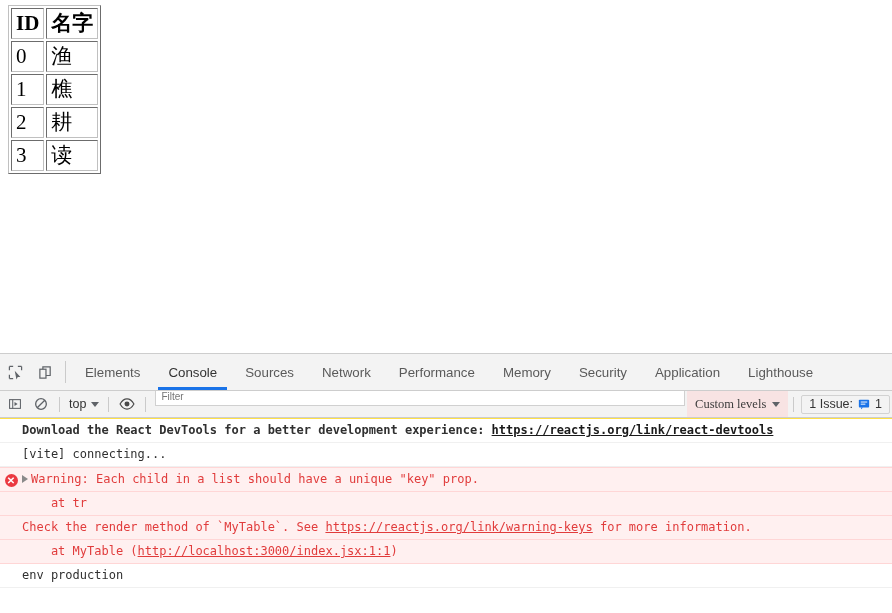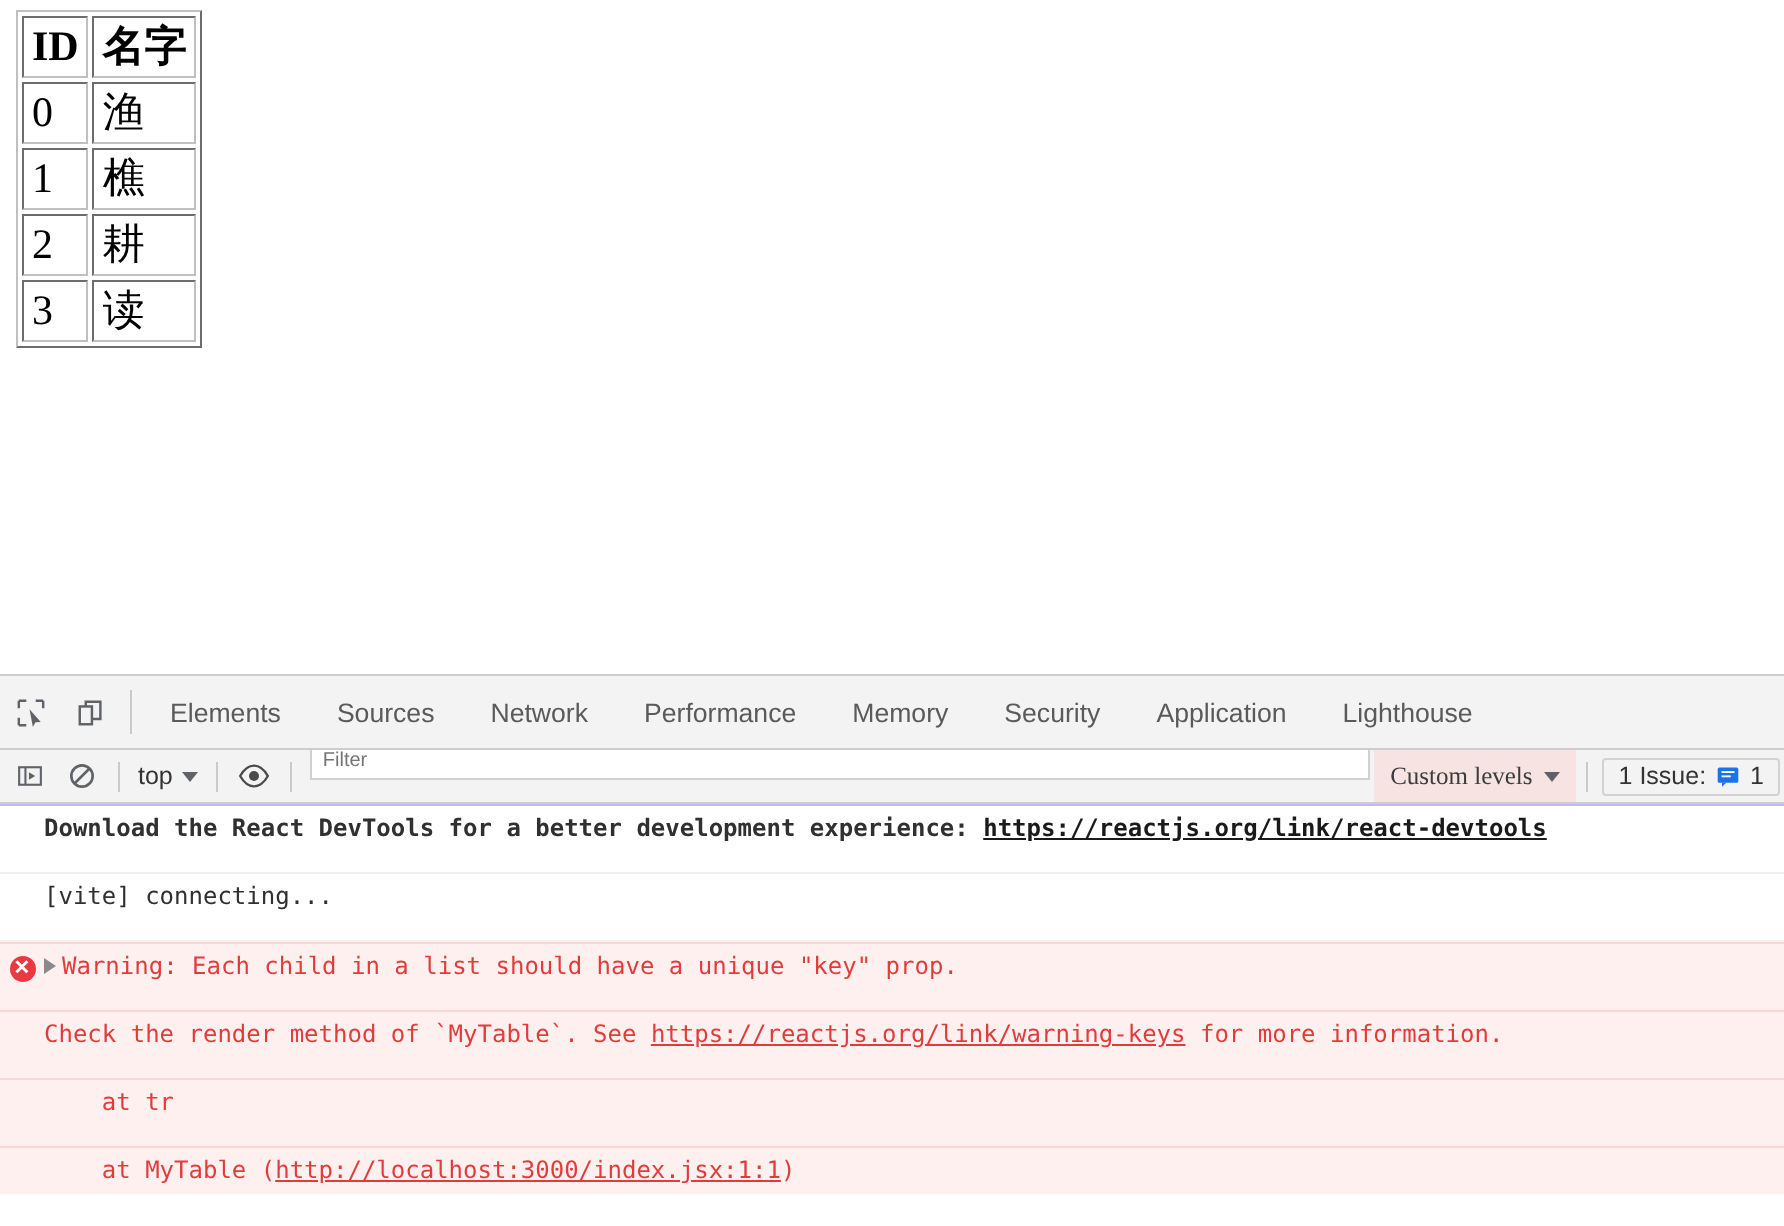--- a/index.html
+++ b/index.html
@@ -38,23 +38,23 @@
     color: #000;
     white-space: nowrap;
     margin-top: 48px;
   }
   #data-table th { font-weight: bold; }
   #data-table td { font-weight: normal; }
 
   
   #devtools {
     position: absolute;
-    left: 0; top: 337px;
+    left: 0; top: 353px;
     width: 892px; height: 260px;
-    background: #c4b5fd;
+    background: #fde047;
     border-top: 1px solid #cdcdcd;
     font-family: "Liberation Sans", sans-serif;
     overflow: hidden;
   }
 
   
   #tabstrip {
     display: flex;
     align-items: stretch;
     height: 37px;
@@ -178,21 +178,21 @@
     position: absolute;
     top: 65px; left: 0; right: 0; bottom: 0;
     overflow: hidden;
     background: #fff;
   }
   .msg {
     position: relative;
     display: flex;
     align-items: flex-start;
     border-bottom: 1px solid #f0f0f0;
-    padding: 2px 0 13px 0;
+    padding: 2px 0 3px 0;
     font-family: "DejaVu Sans Mono", "Liberation Mono", monospace;
     font-size: 12px;
     line-height: 18px;
     color: #303030;
     white-space: pre;
   }
   .msg .gutter {
     width: 22px;
     flex: 0 0 22px;
     display: flex;
@@ -280,20 +280,23 @@
       <svg width="15" height="15" viewBox="0 0 16 16" aria-hidden="true">
         <rect x="2" y="4.5" width="6.5" height="9.5" fill="none" stroke="#5f6368" stroke-width="1.3"></rect>
         <path d="M5.2 4.5 V2 H13 V11.2 H8.5" fill="none" stroke="#5f6368" stroke-width="1.3"></path>
       </svg>
     </div>
     <div class="tb-sep"></div>
 
     <div class="tab">
       <span>Elements</span>
     </div>
+    <div class="tab active">
+      <span>Console</span>
+    </div>
     <div class="tab">
       <span>Sources</span>
     </div>
     <div class="tab">
       <span>Network</span>
     </div>
     <div class="tab">
       <span>Performance</span>
     </div>
     <div class="tab">
@@ -377,26 +380,26 @@
 
     <div class="msg error">
       <div class="gutter">
         <div class="err-dot">✕</div>
       </div>
       <div class="body"><span class="tri"></span><span>Warning: Each child in a list should have a unique "key" prop.</span></div>
     </div>
 
     <div class="msg error cont">
       <div class="gutter"></div>
+      <div class="body"><span>    at tr</span></div>
+    </div>
+
+    <div class="msg error cont">
+      <div class="gutter"></div>
       <div class="body"><span>Check the render method of `MyTable`. See </span><a href="#">https://reactjs.org/link/warning-keys</a><span> for more information.</span></div>
-    </div>
-
-    <div class="msg error cont">
-      <div class="gutter"></div>
-      <div class="body"><span>    at tr</span></div>
     </div>
 
     <div class="msg error cont">
       <div class="gutter"></div>
       <div class="body"><span>    at MyTable (</span><a href="#">http://localhost:3000/index.jsx:1:1</a><span>)</span></div>
     </div>
 
     <div class="msg">
       <div class="gutter"></div>
       <div class="body"><span>env production</span></div>

